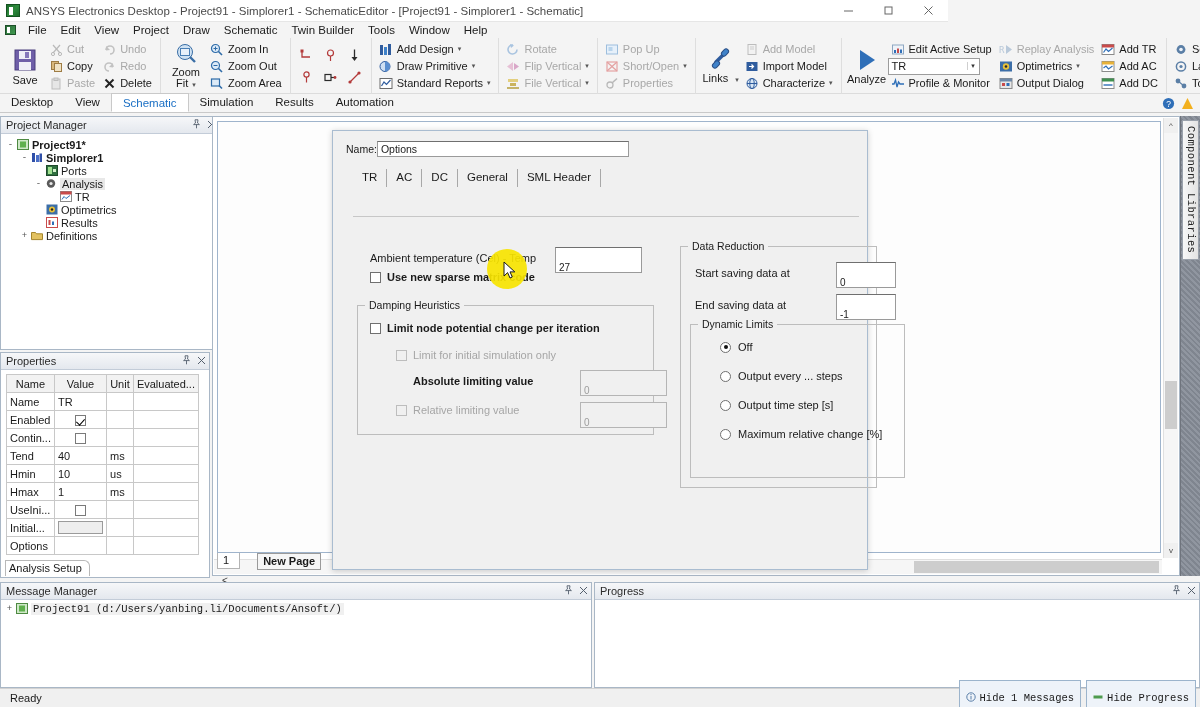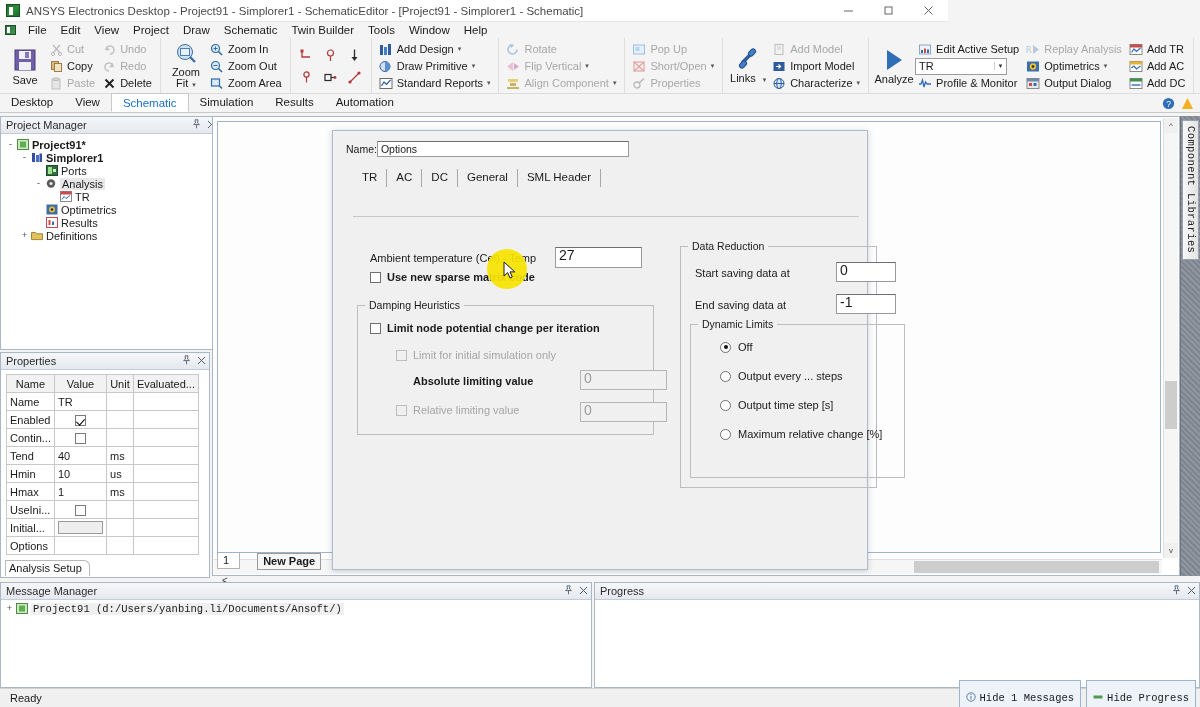--- a/index.html
+++ b/index.html
@@ -254,21 +254,21 @@
   .grpbox { position: absolute; border: 1px solid #bdbdbd; }
   .grplabel {
     position: absolute; top: -7px; left: 7px; background: #f0f0f0;
     padding: 0 4px; font-size: 10.5px; color: #1a1a1a;
   }
   .lbl { font-size: 11px; color: #1a1a1a; }
   .lbl.bold { font-weight: bold; }
   .lbl.dim { color: #a6a6a6; }
   .txtin {
     background: #fff; border: 1px solid #9a9a9a; border-top-color: #6f6f6f;
-    font-size: 14px; padding: 0 3px; color: #1a1a1a; line-height: 15px;
+    font-size: 10px; padding: 12px 3px; color: #1a1a1a; line-height: 15px;
   }
   .txtin.dimmed { background: #f0f0f0; color: #9d9d9d; border-color: #b5b5b5; }
   .ckrow { position: absolute; display: flex; align-items: center; gap: 6px; }
   .ck { width: 11px; height: 11px; border: 1px solid #707070; background: #fff; flex: none; }
   .ck.dim { border-color: #bdbdbd; background: #f0f0f0; }
   .rdrow { position: absolute; display: flex; align-items: center; gap: 7px; padding-left: 13px; }
   .rd { width: 11px; height: 11px; border: 1px solid #707070; border-radius: 50%; background: #fff; flex: none; position: relative; }
   .rd.on::after { content: ""; position: absolute; left: 2.5px; top: 2.5px; width: 4px; height: 4px; border-radius: 50%; background: #111; }
   .slider-track { position: absolute; height: 2px; background: #b0b0b0; }
   .slider-thumb { position: absolute; width: 9px; height: 17px; background: #f7f7f7; border: 1px solid #8a8a8a; }
@@ -545,21 +545,21 @@
           <span class="caret">▾</span>
         </div>
         <div class="sm-btn dim">
           <span class="ic">
             <svg width="14" height="13" viewBox="0 0 14 13">
                 <rect x="2" y="2" width="10" height="3" fill="#e3cf7e"></rect>
                 <rect x="4" y="6" width="6" height="3" fill="#cbb45d"></rect>
                 <line x1="1" y1="11" x2="13" y2="11" stroke="#b0982f" stroke-width="1.4"></line>
               </svg>
           </span>
-          <span>Align Component</span>
+          <span>File Vertical</span>
           <span class="caret">▾</span>
         </div>
       </div>
     </div>
 
     <div class="rgroup">
       <div class="col">
         <div class="sm-btn dim">
           <span class="ic">
             <svg width="14" height="13" viewBox="0 0 14 13">

